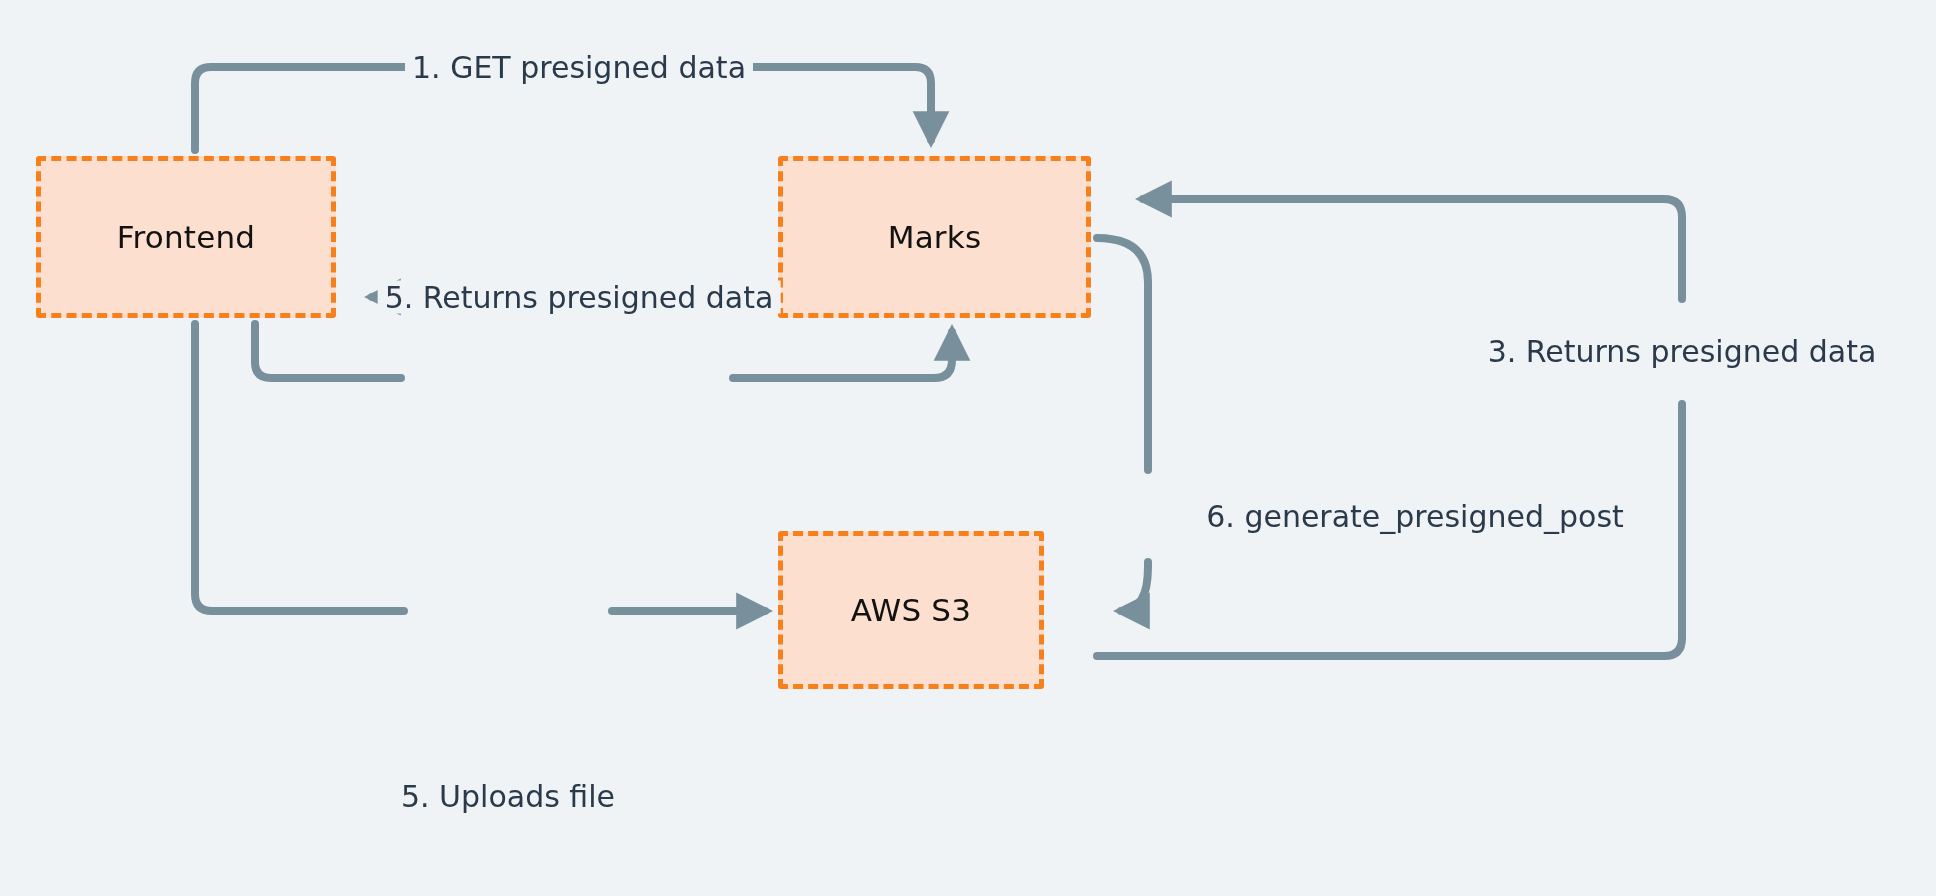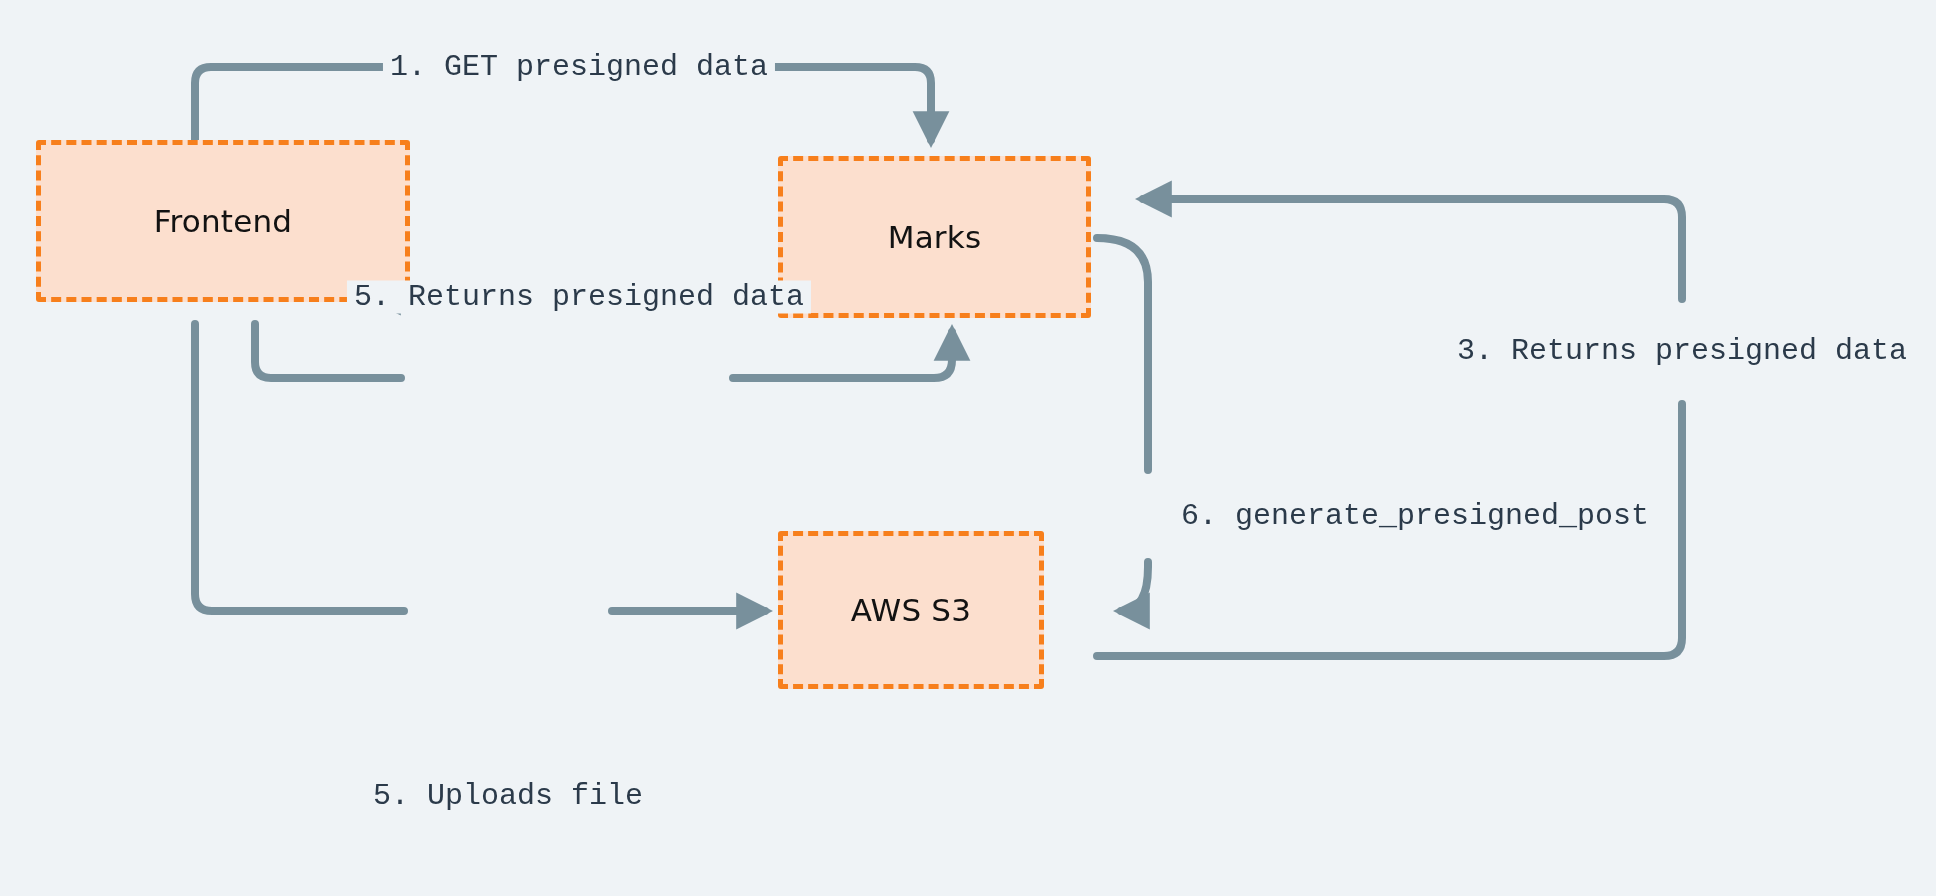--- a/index.html
+++ b/index.html
@@ -49,21 +49,20 @@
     color: #2b3a4a;
     font-family: "DejaVu Sans", sans-serif;
     background: #eff3f6;
     white-space: pre;
     z-index: 4;
     line-height: 1.1;
     padding: 0 7px;
   }
   .el-center {
     transform: translate(-50%, -50%);
-    font-family: Liberation Mono, monospace;
   }
 </style>
 </head>
 <body>
 
 <div id="canvas">
 
   <svg class="wires" viewBox="0 0 1936 896" xmlns="http://www.w3.org/2000/svg">
     <defs>
       <marker id="arrowhead" markerWidth="5" markerHeight="5" refX="3.6" refY="2.5" orient="auto" markerUnits="strokeWidth">
@@ -86,21 +85,21 @@
       <path d="M 1682,299 L 1682,217 Q 1682,199 1664,199 L 1143,199" marker-end="url(#arrowhead)"></path>
 
       <path d="M 195,324 L 195,594 Q 195,611 212,611 L 404,611"></path>
       <path d="M 612,611 L 765,611" marker-end="url(#arrowhead)"></path>
 
       <path d="M 255,324 L 255,362 Q 255,378 271,378 L 401,378"></path>
       <path d="M 733,378 L 934,378 Q 952,378 952,360 L 952,332" marker-end="url(#arrowhead)"></path>
     </g>
   </svg>
 
-  <div class="node" style="left:36px; top:140px; width:374px; height:162px;">
+  <div class="node" style="left:36px; top:156px; width:300px; height:162px;">
     <span class="node-label">Frontend</span>
   </div>
 
   <div class="node" style="left:778px; top:156px; width:313px; height:162px;">
     <span class="node-label">Marks</span>
   </div>
 
   <div class="node" style="left:778px; top:531px; width:266px; height:158px;">
     <span class="node-label">AWS S3</span>
   </div>

